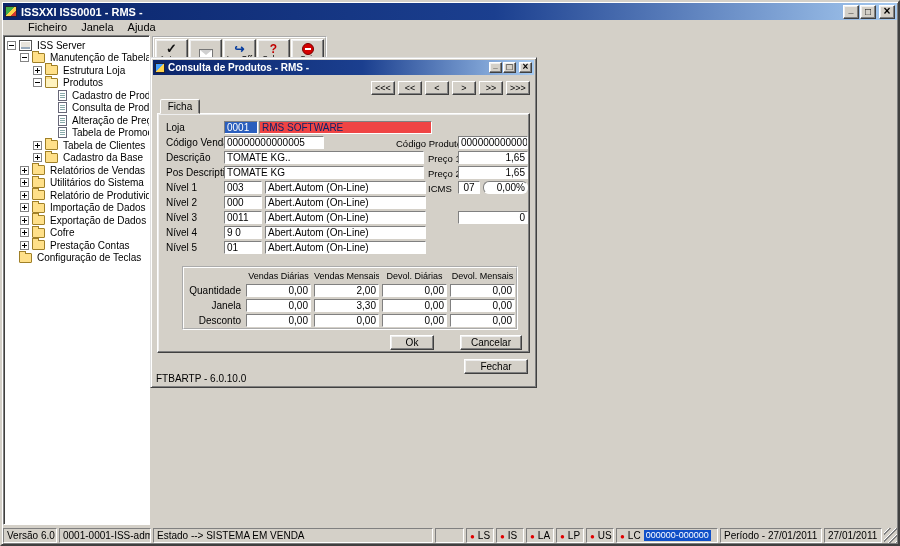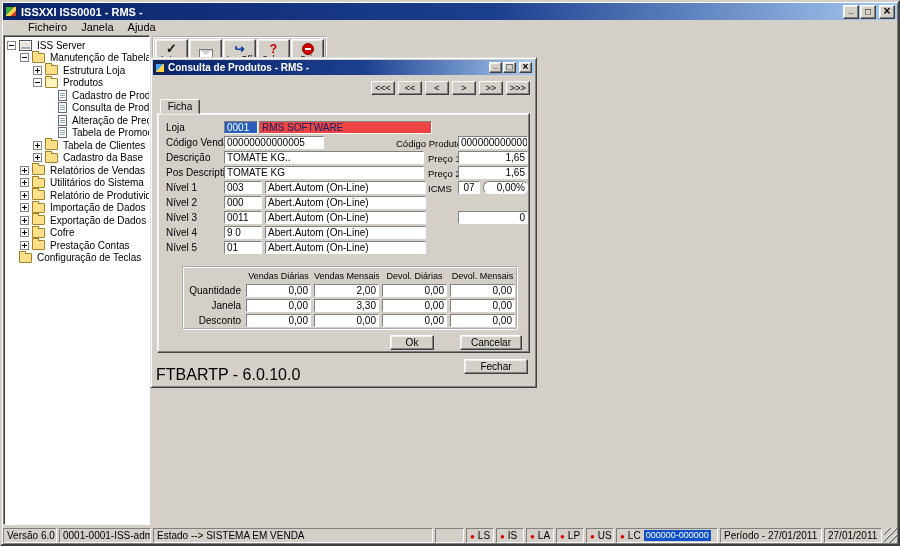--- a/index.html
+++ b/index.html
@@ -129,21 +129,21 @@
   .srlbl { text-align:right; font-size:10px; padding-right:2px; white-space:nowrap; }
   .sval { height:13px; background:#fff; border:1px solid; border-color:#808080 #fff #fff #808080;
           text-align:right; font-size:10px; line-height:11px; padding:0 2px; }
 
   .btn { background:#d4d0c8; border:1px solid; border-color:#fff #404040 #404040 #fff;
          box-shadow:inset -1px -1px 0 #808080, inset 1px 1px 0 #eee; font-size:10px; text-align:center;
          font-family:inherit; padding:0; color:#000; }
   .ok     { position:absolute; left:232px; top:221px; width:44px; height:15px; }
   .cancel { position:absolute; left:302px; top:221px; width:62px; height:15px; }
   .fechar { position:absolute; right:6px; top:282px; width:64px; height:15px; }
-  .dstatus { position:absolute; left:3px; bottom:1px; font-size:16px; color:#000; }
+  .dstatus { position:absolute; left:3px; bottom:1px; font-size:10px; color:#000; }
 
   
   .statusbar { position:absolute; left:1px; right:1px; bottom:1px; height:16px; display:flex; gap:2px;
                align-items:stretch; font-size:10px; padding-top:1px; color:#000; }
   .sb { border:1px solid; border-color:#808080 #fff #fff #808080; display:flex; align-items:center;
         padding:0 3px; white-space:nowrap; overflow:hidden; gap:3px; }
   .w-ver{width:54px} .w-user{width:92px} .w-est{width:280px} .w-sp{flex:1}
   .w-led{width:28px; justify-content:flex-start;} .w-lc{width:102px} .w-per{width:102px} .w-date{width:58px}
   .led-dot::before { content:"●"; color:#e00000; font-size:8px; line-height:8px; }
   .lc-val { background:#1050c8; color:#fff; padding:0 2px; font-size:9px; line-height:11px; }

